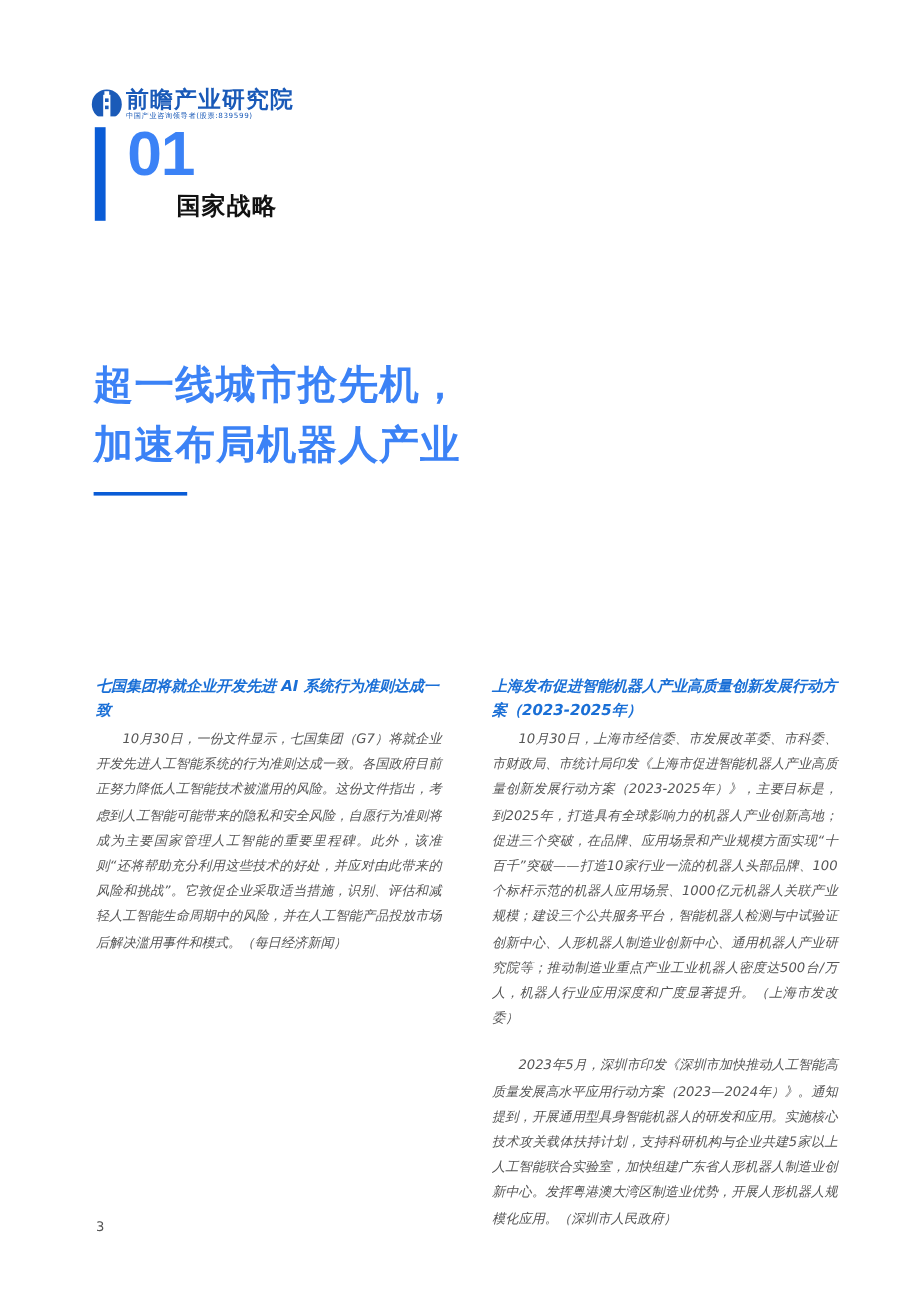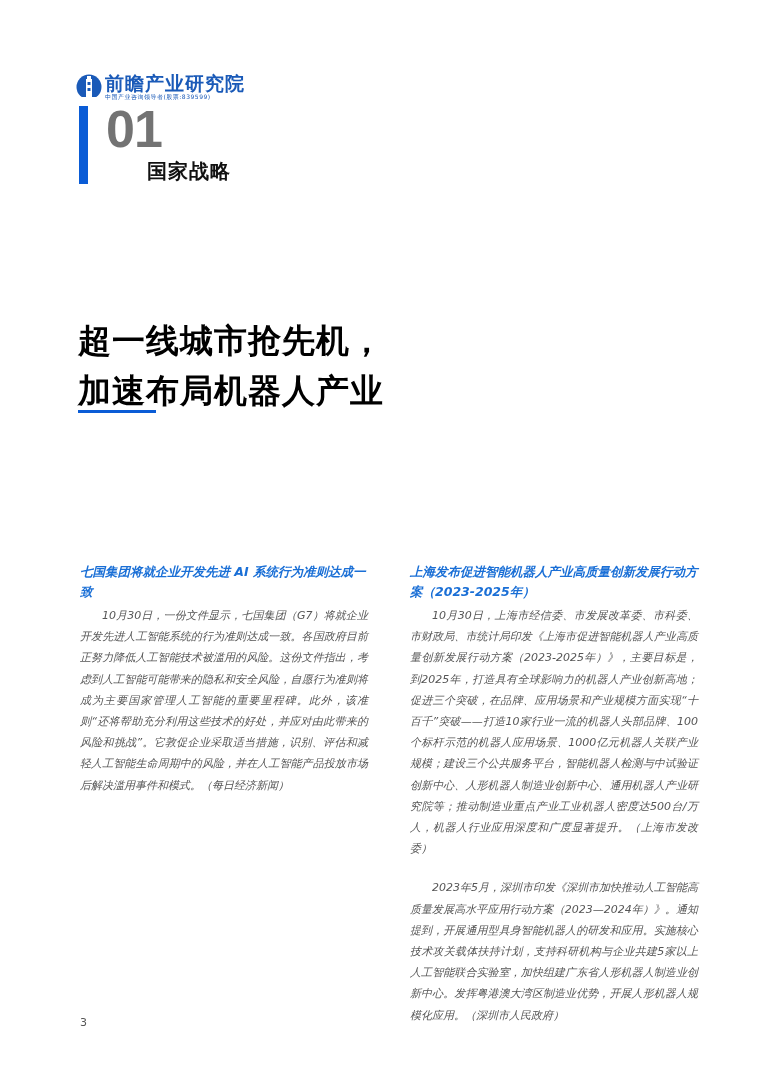--- a/index.html
+++ b/index.html
@@ -6,24 +6,24 @@
     html, body { width: 760px; height: 1075px; background: #ffffff; overflow: hidden; }
     body { position: relative; font-family: "DejaVu Sans", "Liberation Sans", sans-serif; color: #333; }
 
     .logo { position: absolute; left: 76px; top: 40px; display: flex; align-items: center; margin-top: 33px; }
     .logo-icon { width: 26px; height: 28px; margin-right: 3px; }
     .logo-text { display: flex; flex-direction: column; }
     .logo-name { font-size: 19px; font-weight: bold; color: #1a5ab8; letter-spacing: 1px; line-height: 20px; }
     .logo-sub { font-size: 6px; color: #1a5ab8; line-height: 8px; letter-spacing: 0.5px; }
 
     .section-bar { position: absolute; left: 79px; top: 106px; width: 9px; height: 78px; background: #0a5cd6; }
-    .section-num { position: absolute; left: 106px; top: 100px; font-family: "Liberation Sans", sans-serif; font-weight: bold; font-size: 52px; color: #737373; line-height: 58px; letter-spacing: -1px; }
+    .section-num { position: absolute; left: 106px; top: 100px; font-family: "Liberation Sans", sans-serif; font-weight: bold; font-size: 52px; color: #3b82f6; line-height: 58px; letter-spacing: -1px; }
     .section-title { position: absolute; left: 107px; top: 158px; font-size: 20px; font-weight: bold; color: #111; letter-spacing: 1px; line-height: 26px; margin-left: 40px; }
 
-    .headline { position: absolute; left: 78px; top: 316px; font-size: 33px; font-weight: bold; color: #000000; line-height: 50px; letter-spacing: 1px; }
+    .headline { position: absolute; left: 78px; top: 296px; font-size: 33px; font-weight: bold; color: #3b82f6; line-height: 50px; letter-spacing: 1px; }
     .headline-rule { position: absolute; left: 78px; top: 410px; width: 78px; height: 3px; background: #0a5cd6; }
 
     .col { position: absolute; width: 288px; }
     .col-left { left: 80px; top: 562px; }
     .col-right { left: 410px; top: 562px; }
 
     .article { margin-bottom: 0; font-style: italic; }
     .article-title { font-size: 12.5px; font-weight: bold; color: #1a6fd6; line-height: 20px; margin-bottom: 3px; }
     .article-body { font-size: 11px; color: #555; line-height: 21.2px; text-indent: 2em; text-align: justify; }
 

